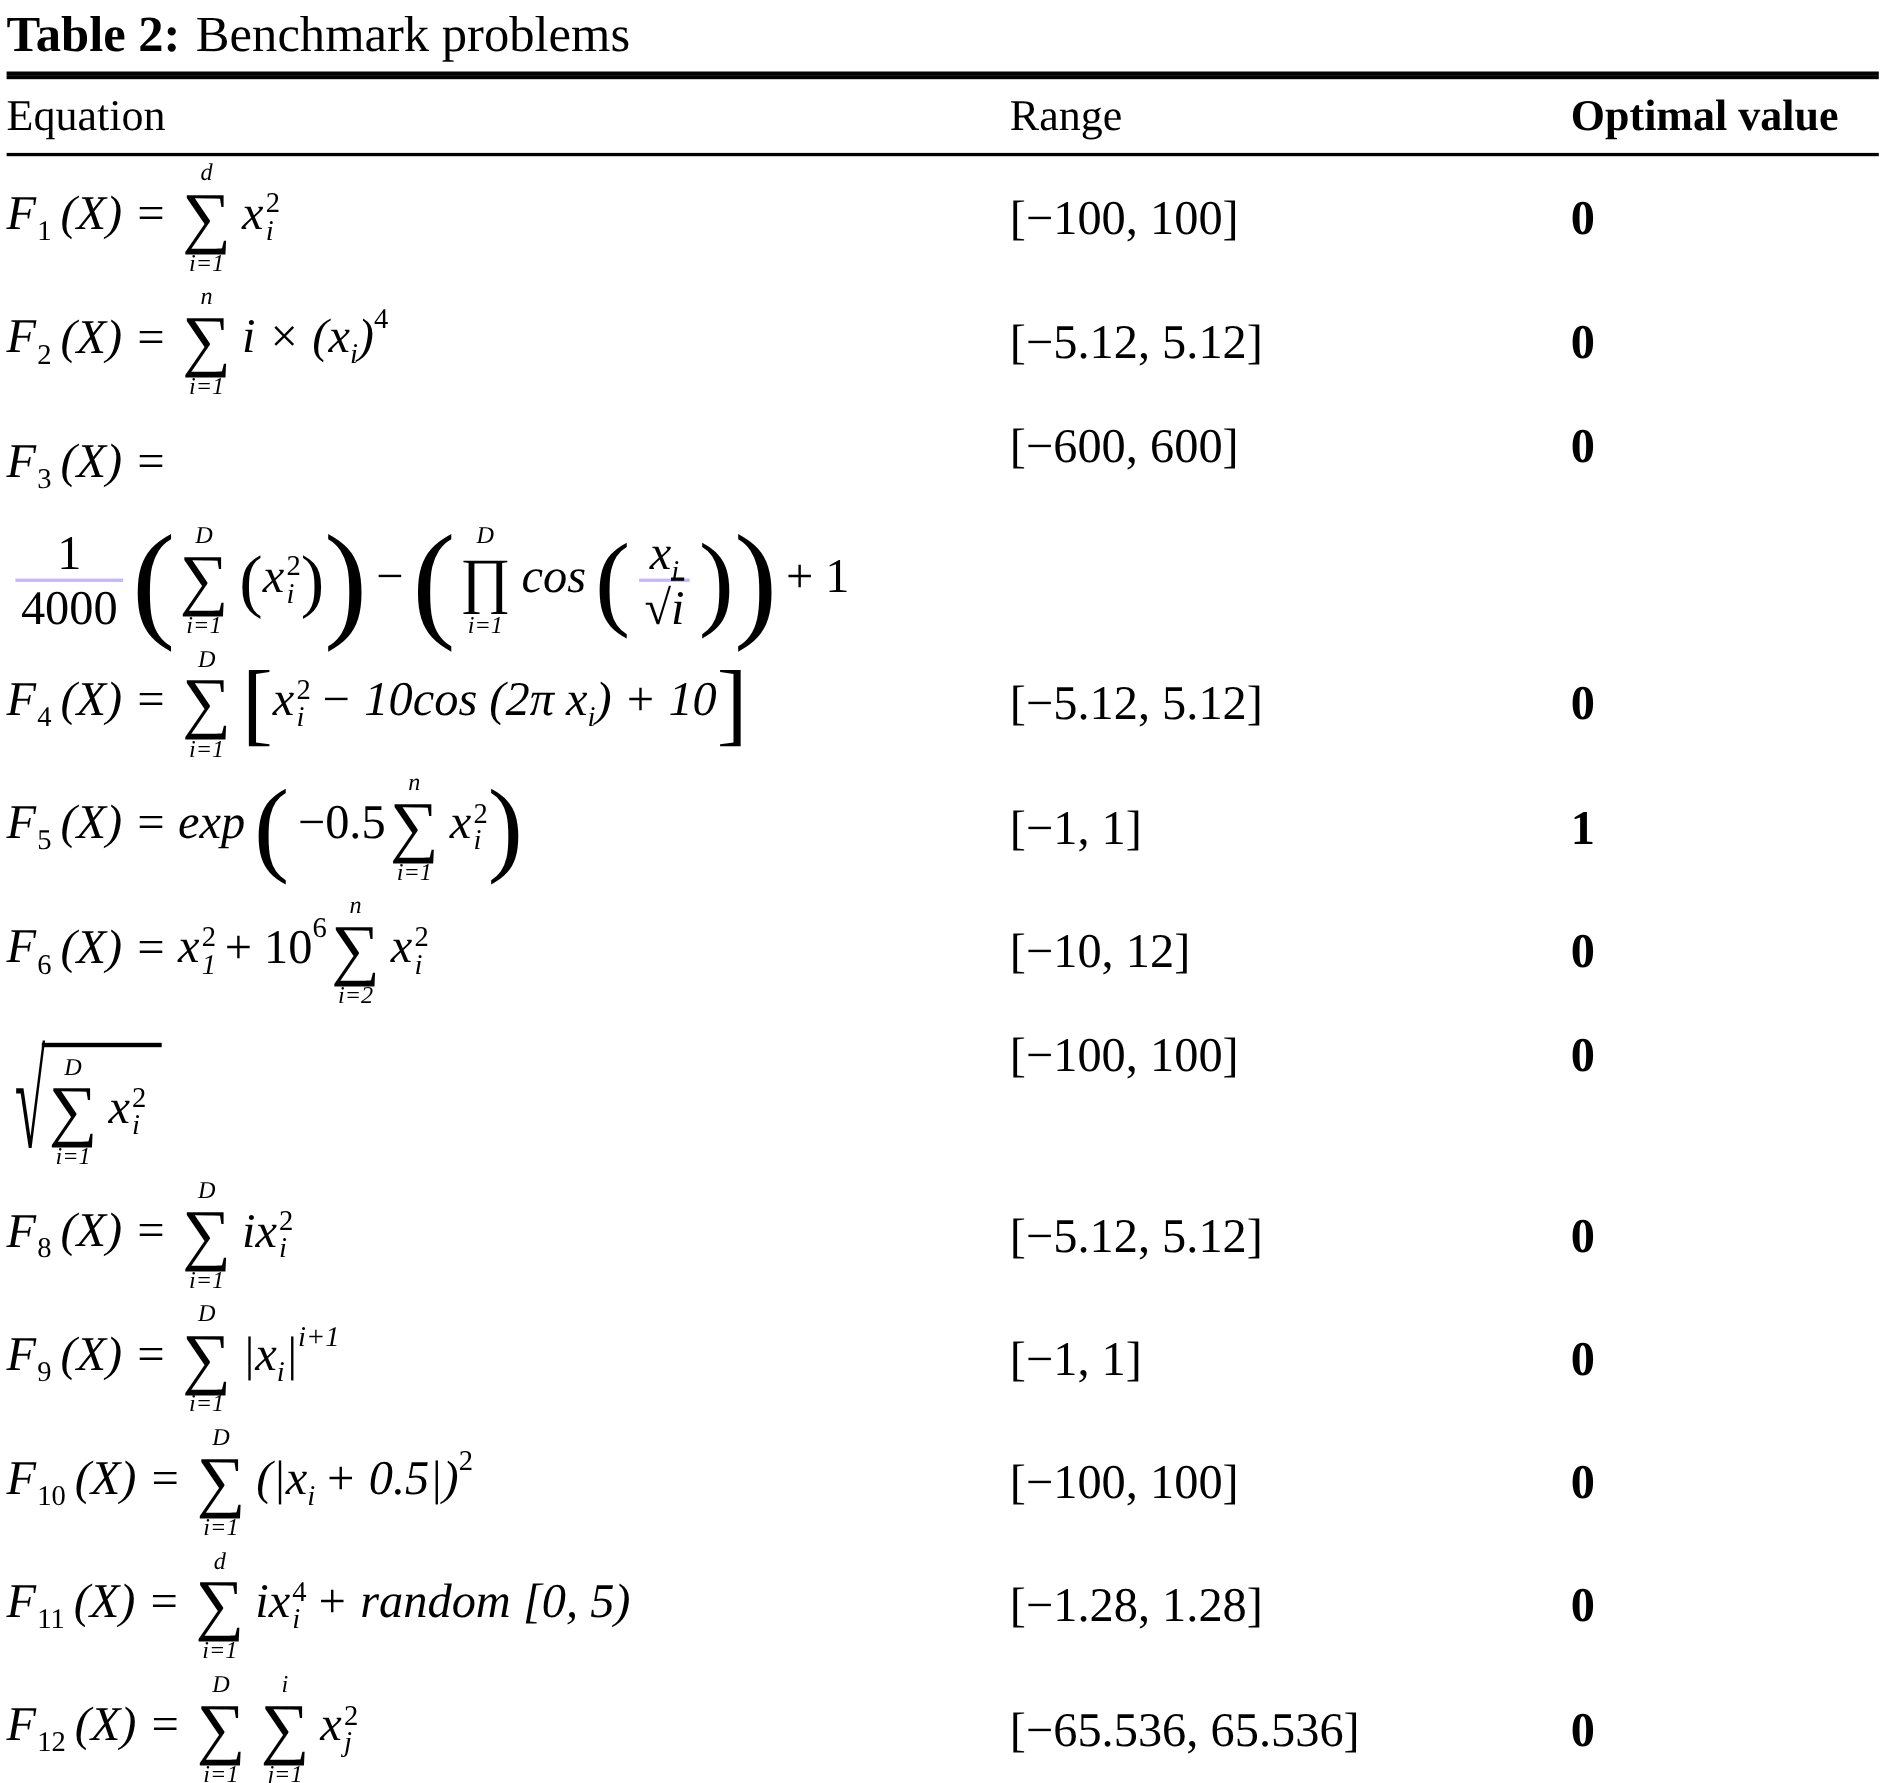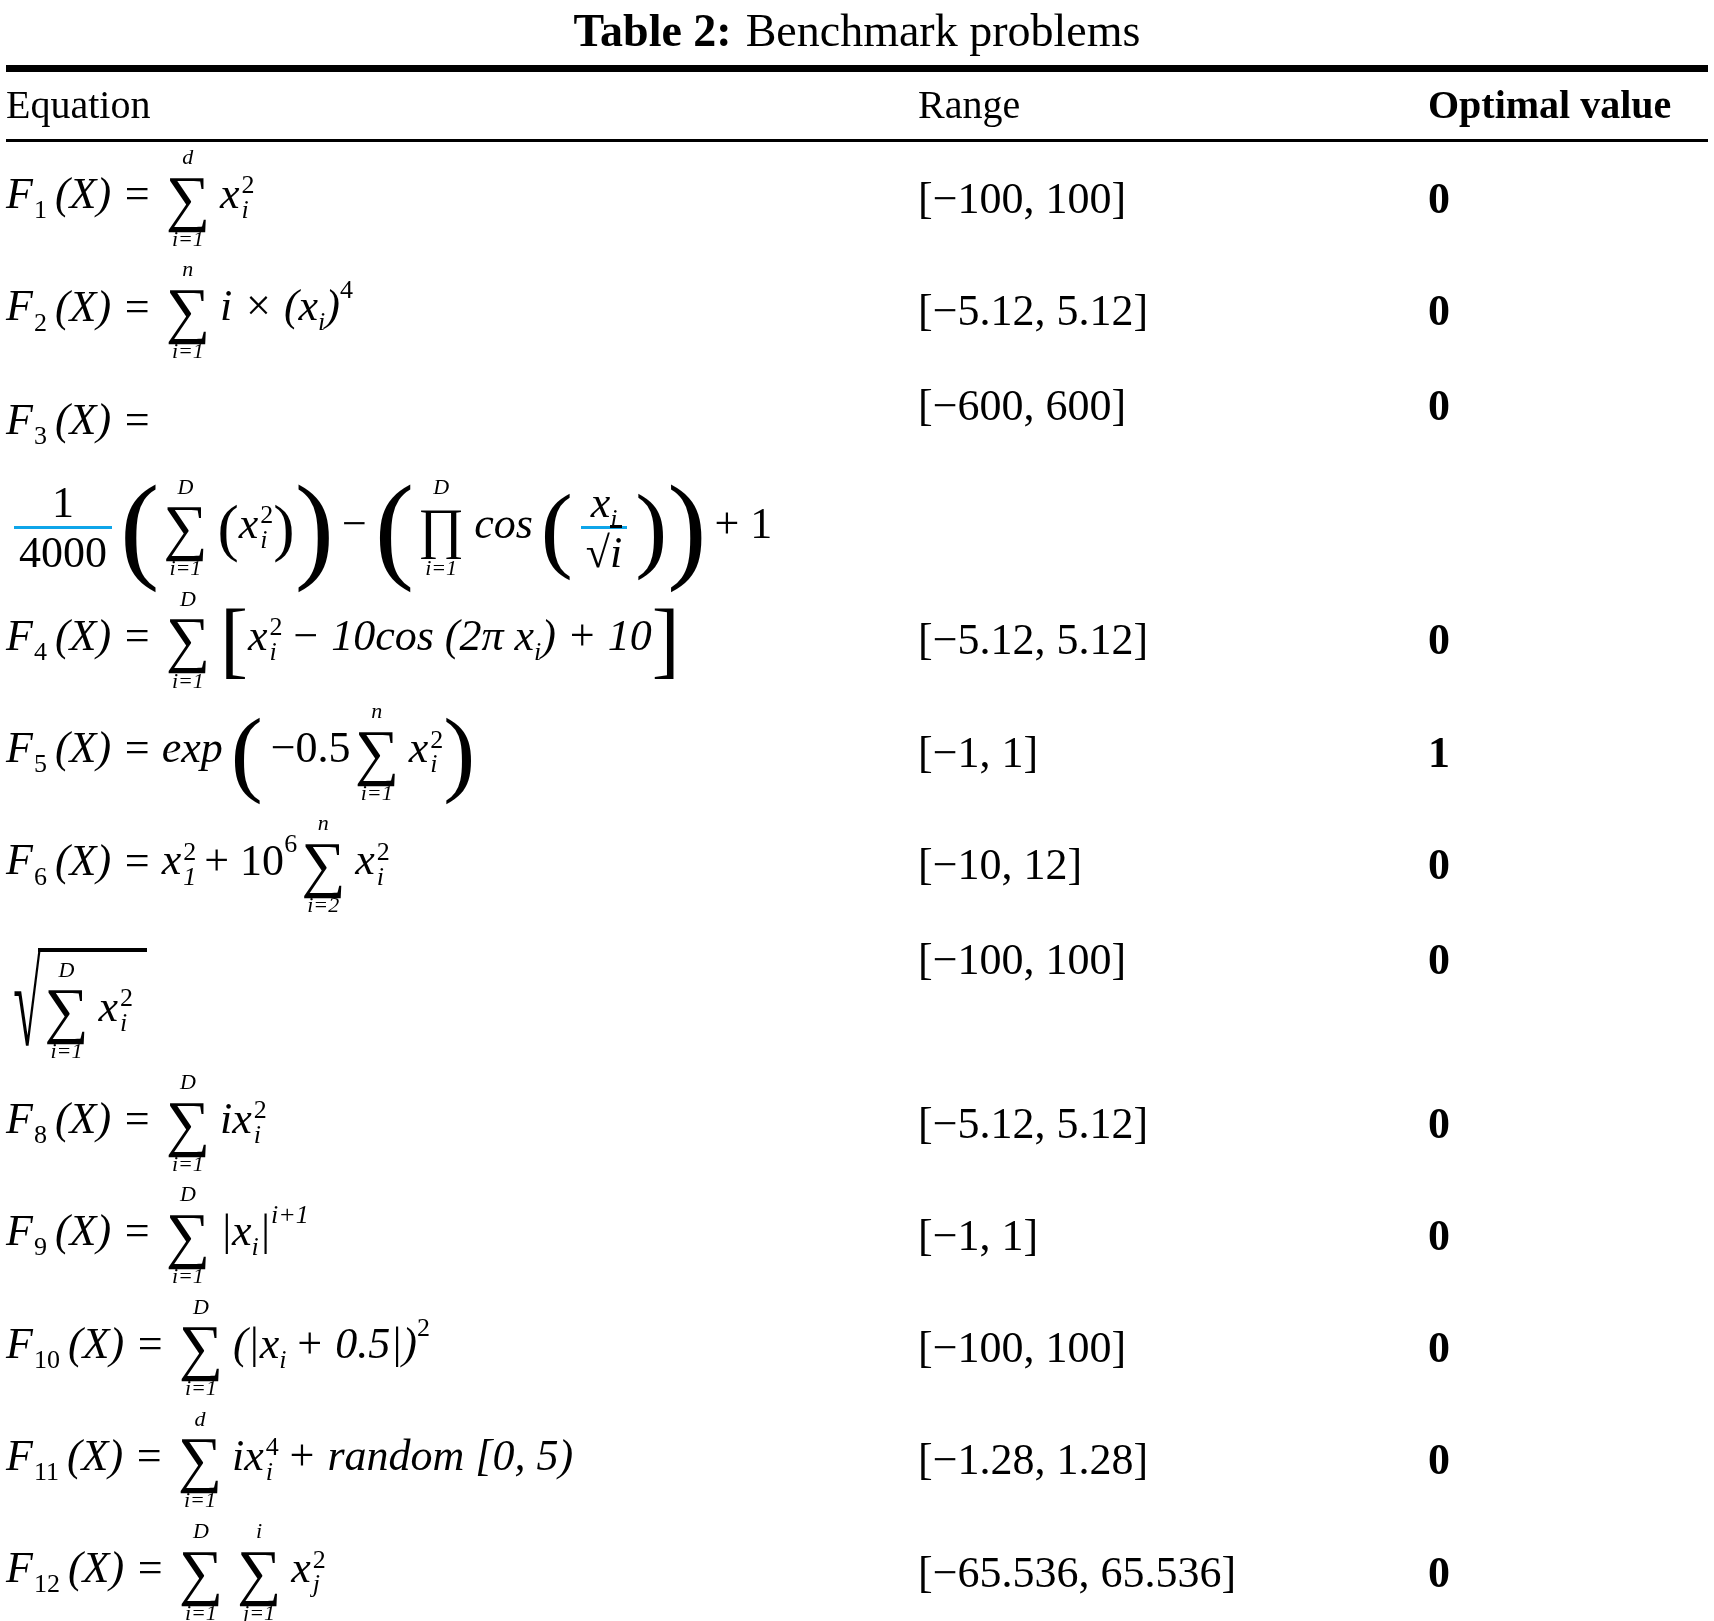--- a/index.html
+++ b/index.html
@@ -2,21 +2,21 @@
 <html><head>
 <meta charset="utf-8">
 <style>
   * { margin:0; padding:0; box-sizing:border-box; }
   html,body { background:#ffffff; }
   body {
     width:1714px; height:1621px; overflow:hidden;
     color:#000; font-family:"Liberation Serif", serif;
   }
   .page { padding:0 6px; }
-  .caption { text-align:center; font-size:46px; padding:4px 0 8px 0; }
+  .caption { text-align:left; font-size:46px; padding:4px 0 8px 0; }
   .caption .cap-label { font-weight:bold; margin-right:14px; }
   .rule-double { height:4px; border-top:4px solid #000; border-bottom:3px solid #000; }
   .rule-single { border-top:3px solid #000; }
   .hdr-row { display:flex; font-size:40px; padding:9px 0 11px 0; }
   .col1 { width:912px; }
   .col2 { width:510px; }
   .col3 { flex:1;font-weight:bold; }
   .row { display:flex; align-items:center; padding:3px 0; }
   .row.top { align-items:flex-start; }
   .row.top .val { padding-top:10px; }
@@ -33,21 +33,21 @@
   .bigop .op  { font-size:62px; line-height:0.92; font-style:normal; }
   .bigop.prod .op { font-size:56px; line-height:1.0; }
   .ss { display:inline-flex; flex-direction:column; align-items:flex-start;
         vertical-align:middle; font-size:26px; line-height:0.95; margin-left:2px; }
   .ss .up { font-style:normal; }
   .ss .dn { font-style:italic; }
   .sp { font-size:26px; vertical-align:22px; line-height:0; }
   .sb { font-size:26px; vertical-align:-10px; line-height:0; font-style:italic; }
   .frac { display:inline-flex; flex-direction:column; align-items:center;
           vertical-align:middle; line-height:1.08; margin:0 8px; text-align:center; }
-  .frac .den { border-top:3px solid #0ea5e9; padding:0 5px; }
+  .frac .den { border-top:3px solid #c4b5fd; padding:0 5px; }
   .frac .num { padding:0 5px; }
   .bp1 { font-size:118px; line-height:0; vertical-align:middle; font-style:normal; display:inline-block; }
   .bp2 { font-size:96px;  line-height:0; vertical-align:middle; font-style:normal; display:inline-block; }
   .bp3 { font-size:64px;  line-height:0; vertical-align:middle; font-style:normal; display:inline-block; }
   .bk  { font-size:84px;  line-height:0; vertical-align:middle; font-style:normal; display:inline-block; }
   .sqrt { display:inline-flex; align-items:center; vertical-align:middle; margin-left:8px; }
   .sqrt .rad { font-size:48px; line-height:1; display:inline-block;
                transform:scaleY(2.55) scaleX(1.05); transform-origin:50% 52%; }
   .sqrt .radicand { display:inline-block; border-top:4px solid #000; padding:6px 14px 0 2px; margin-left:-2px; }
   .ssq { font-style:normal; }

